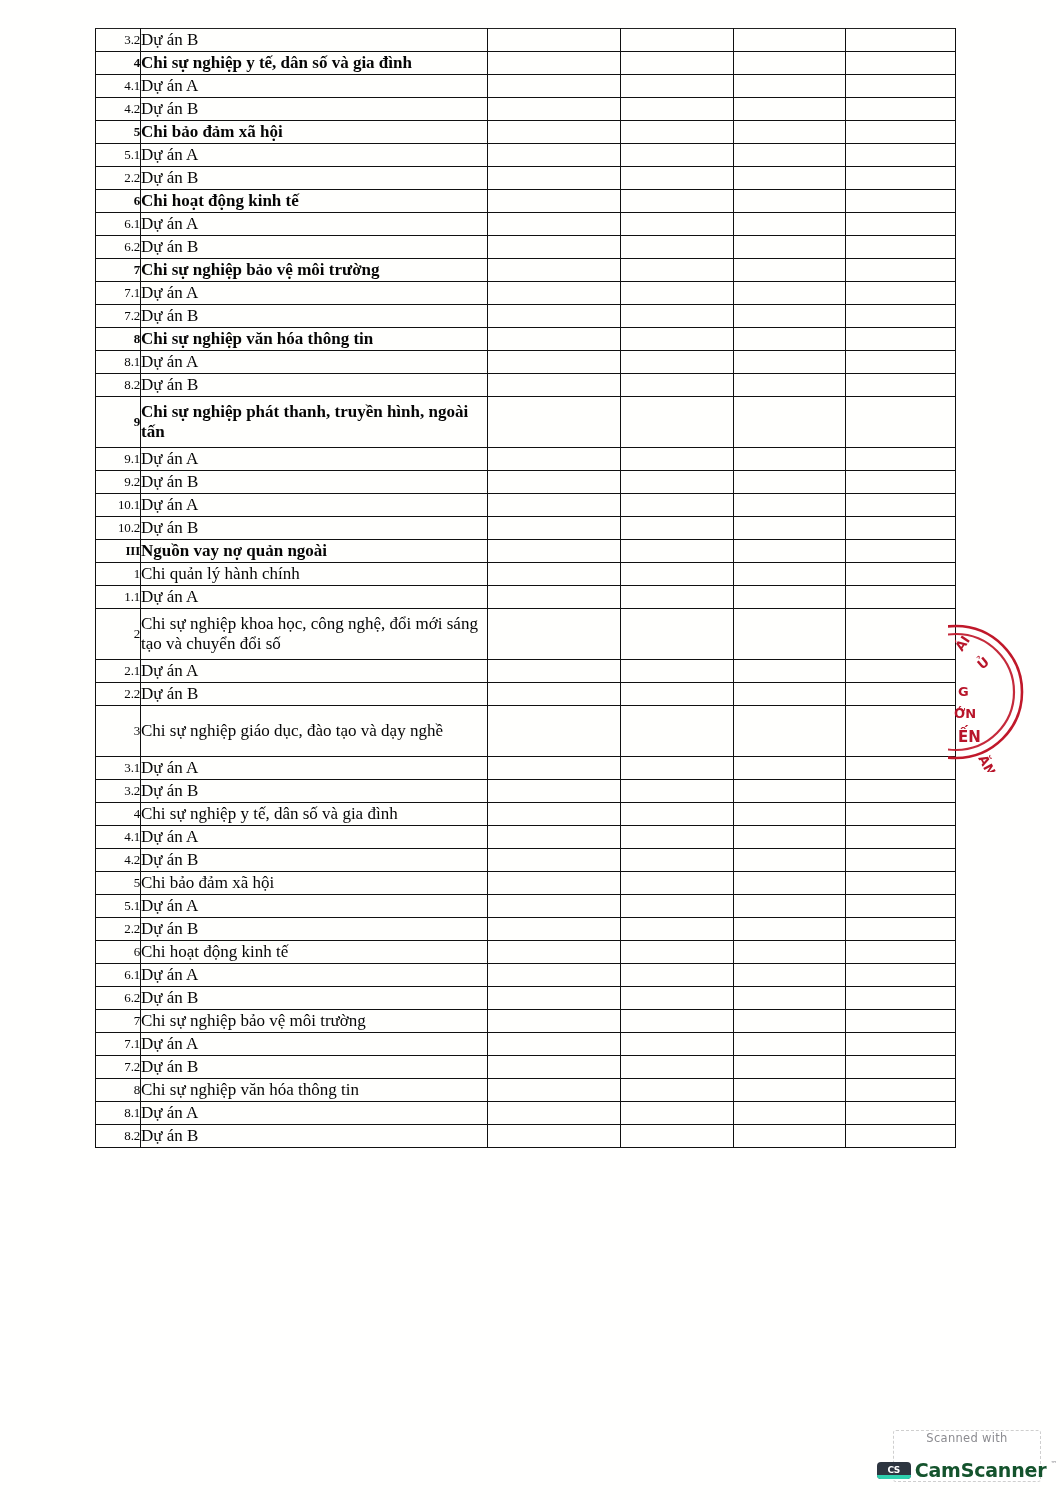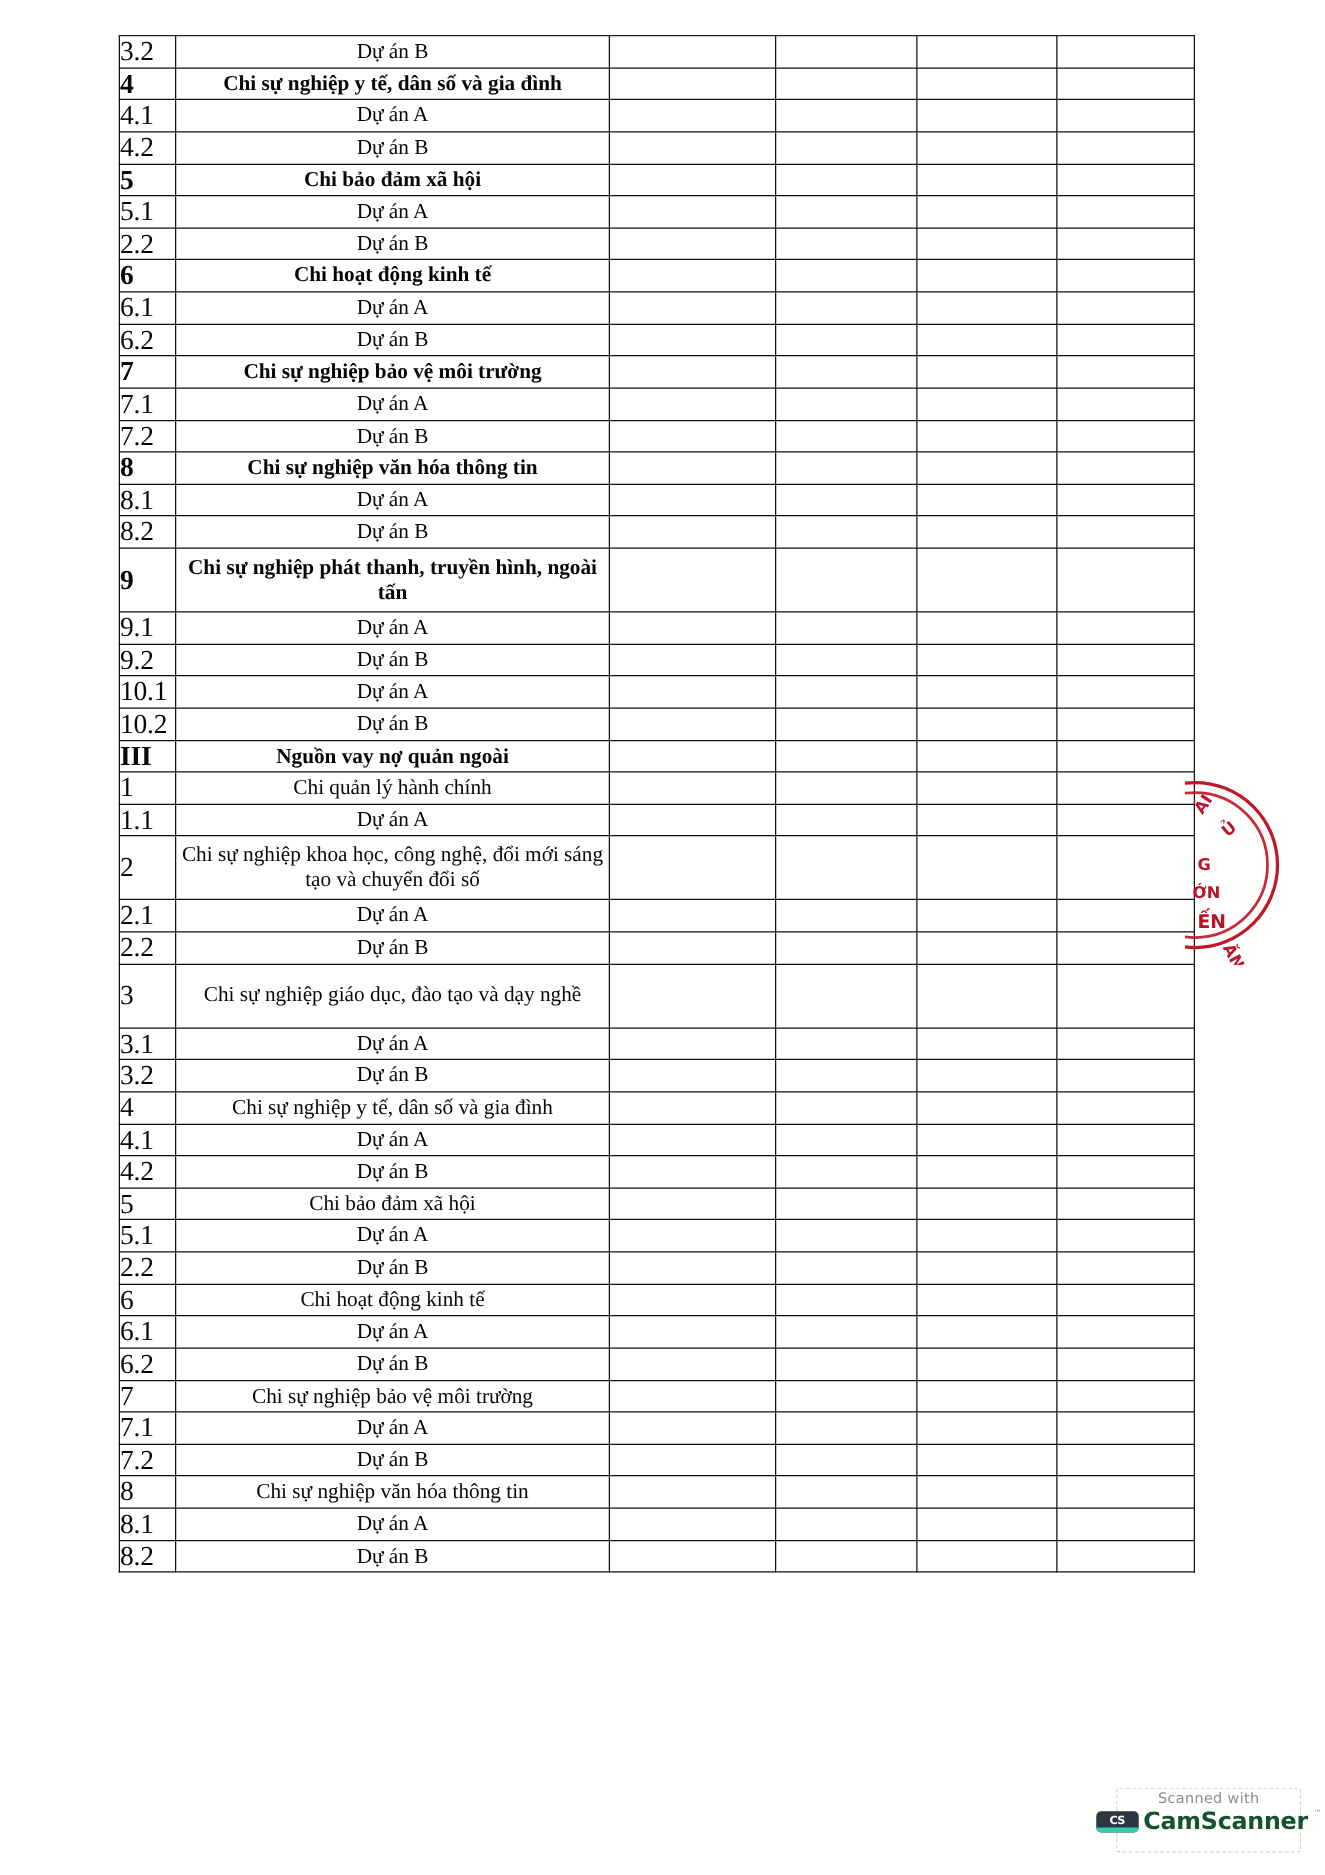--- a/index.html
+++ b/index.html
@@ -38,29 +38,29 @@
   }
 
   .col-no    { width: 45px; }
   .col-name  { width: 347px; }
   .col-v1    { width: 133px; }
   .col-v2    { width: 113px; }
   .col-v3    { width: 112px; }
   .col-v4    { width: 110px; }
 
   .cell-no {
-    text-align: left;
-    font-size: 22px;
+    text-align: right;
+    font-size: 13px;
     line-height: 1.12;
     padding: 2px 1px;
     color: #080808;
     letter-spacing: -0.2px;
   }
   .cell-name {
-    text-align: center;
+    text-align: left;
     font-size: 17px;
     line-height: 1.2;
     padding: 2px 4px 2px 6px;
     color: #060606;
     white-space: pre-line;
   }
   .bold .cell-no,
   .bold .cell-name {
     font-weight: bold;
   }
@@ -92,21 +92,21 @@
     left: 893px;
     top: 1430px;
     width: 146px;
     height: 50px;
     border: 1.2px dashed #cfcfcf;
     border-radius: 3px;
     background: #ffffff;
     display: flex;
     flex-direction: column;
     align-items: center;
-    justify-content: flex-start;
+    justify-content: space-between;
     gap: 1px;
     font-family: "DejaVu Sans", sans-serif;
   }
   .cs-top {
     font-size: 11.5px;
     color: #8b8b90;
     letter-spacing: 0.3px;
   }
   .cs-bottom {
     display: flex;

